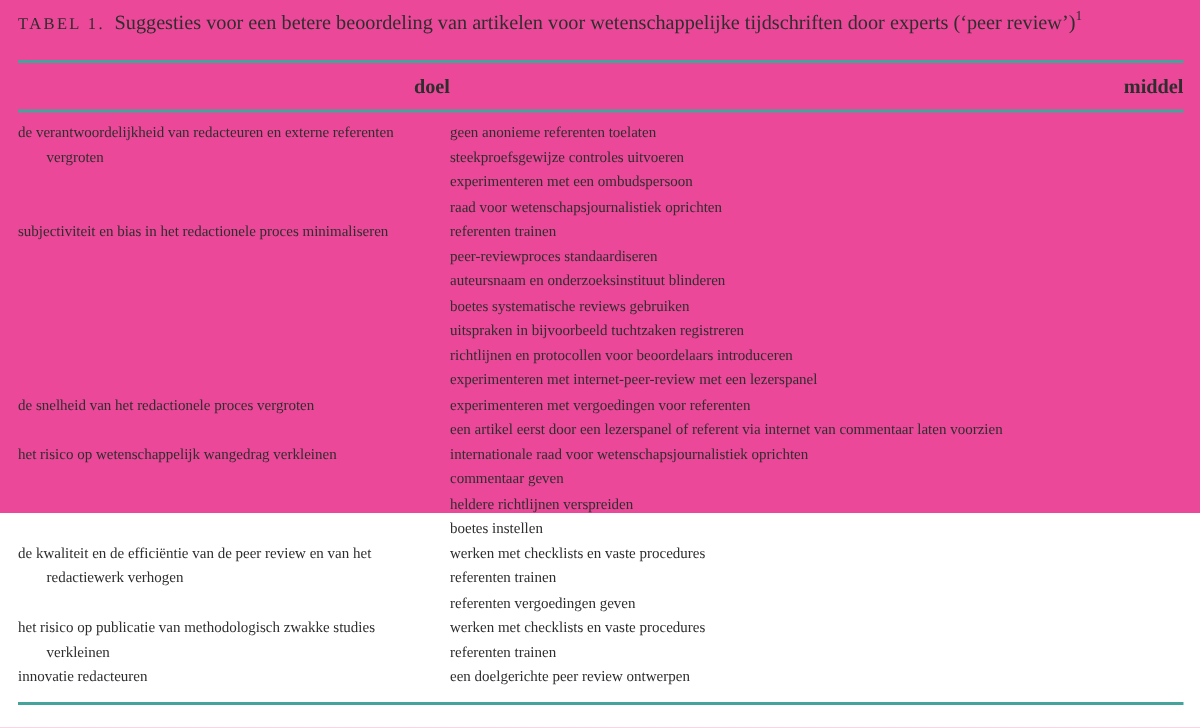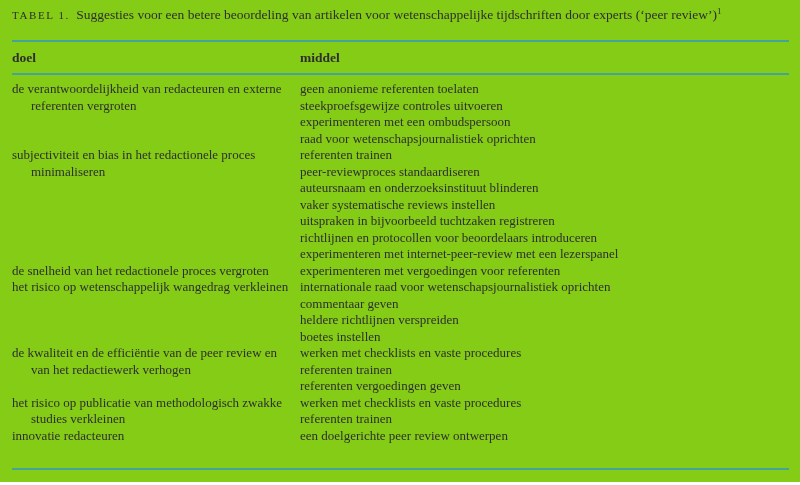--- a/index.html
+++ b/index.html
@@ -1,32 +1,32 @@
 <!DOCTYPE html>
 <html><head>
 <meta charset="utf-8">
 <style>
   html, body { margin:0; padding:0; background:#ffffff; }
   body { width:800px; height:485px; overflow:hidden; }
   .page {
-    position:relative; width:800px; height:482px;
+    position:relative; width:800px; height:342px;
     font-family:"Liberation Serif","DejaVu Serif",serif;
-    color:#2e2e2e; background:#84cc16;
+    color:#2e2e2e; background:#ec4899;
   }
   .caption { position:absolute; left:12px; top:7px; width:780px; font-size:13.5px; white-space:nowrap; }
   .caption-label { font-size:11px; letter-spacing:1.6px; margin-right:3px; }
   .caption sup { font-size:9px; vertical-align:super; line-height:0; }
   .rule { position:absolute; left:12px; width:777px; height:2px; }
   .rule-top { top:40px; }
   .rule-mid { top:73px; height:1.5px; }
   .rule-bottom { top:468px; }
-  .header-row { position:absolute; left:12px; top:50px; width:777px; display:flex; font-weight:700; font-size:13.5px; }
+  .header-row { position:absolute; left:12px; top:50px; width:777px; display:flex; font-weight:700; font-size:13.5px;text-align:right; }
   .hdr-doel { width:288px; }
   .hdr-middel { flex:1; }
-  .tbody { position:absolute; left:12px; top:81px; width:777px; font-size:13px; line-height:16.5px; }
+  .tbody { position:absolute; left:12px; top:81px; width:777px; font-size:10px; line-height:16.5px; }
   .trow { display:flex; align-items:flex-start; }
   .cell-doel { width:288px; box-sizing:border-box; padding-left:19px; text-indent:-19px; padding-right:10px; }
   .cell-middel { flex:1; min-width:0; }
   .middel-line { white-space:nowrap; }
 </style>
 </head>
 <body>
 
 <div class="page" style="color: rgb(46, 46, 46);">
 
@@ -53,30 +53,31 @@
           <div class="middel-line">experimenteren met een ombudspersoon</div>
           <div class="middel-line">raad voor wetenschapsjournalistiek oprichten</div>
         </div>
       </div>
       <div class="trow">
         <div class="cell-doel">subjectiviteit en bias in het redactionele proces minimaliseren</div>
         <div class="cell-middel">
           <div class="middel-line">referenten trainen</div>
           <div class="middel-line">peer-reviewproces standaardiseren</div>
           <div class="middel-line">auteursnaam en onderzoeksinstituut blinderen</div>
-          <div class="middel-line">vaker systematische reviews instellen</div>
+          <div class="middel-line">boetes systematische reviews gebruiken</div>
           <div class="middel-line">uitspraken in bijvoorbeeld tuchtzaken registreren</div>
           <div class="middel-line">richtlijnen en protocollen voor beoordelaars introduceren</div>
           <div class="middel-line">experimenteren met internet-peer-review met een lezerspanel</div>
         </div>
       </div>
       <div class="trow">
         <div class="cell-doel">de snelheid van het redactionele proces vergroten</div>
         <div class="cell-middel">
           <div class="middel-line">experimenteren met vergoedingen voor referenten</div>
+          <div class="middel-line">een artikel eerst door een lezerspanel of referent via internet van commentaar laten voorzien</div>
         </div>
       </div>
       <div class="trow">
         <div class="cell-doel">het risico op wetenschappelijk wangedrag verkleinen</div>
         <div class="cell-middel">
           <div class="middel-line">internationale raad voor wetenschapsjournalistiek oprichten</div>
           <div class="middel-line">commentaar geven</div>
           <div class="middel-line">heldere richtlijnen verspreiden</div>
           <div class="middel-line">boetes instellen</div>
         </div>

